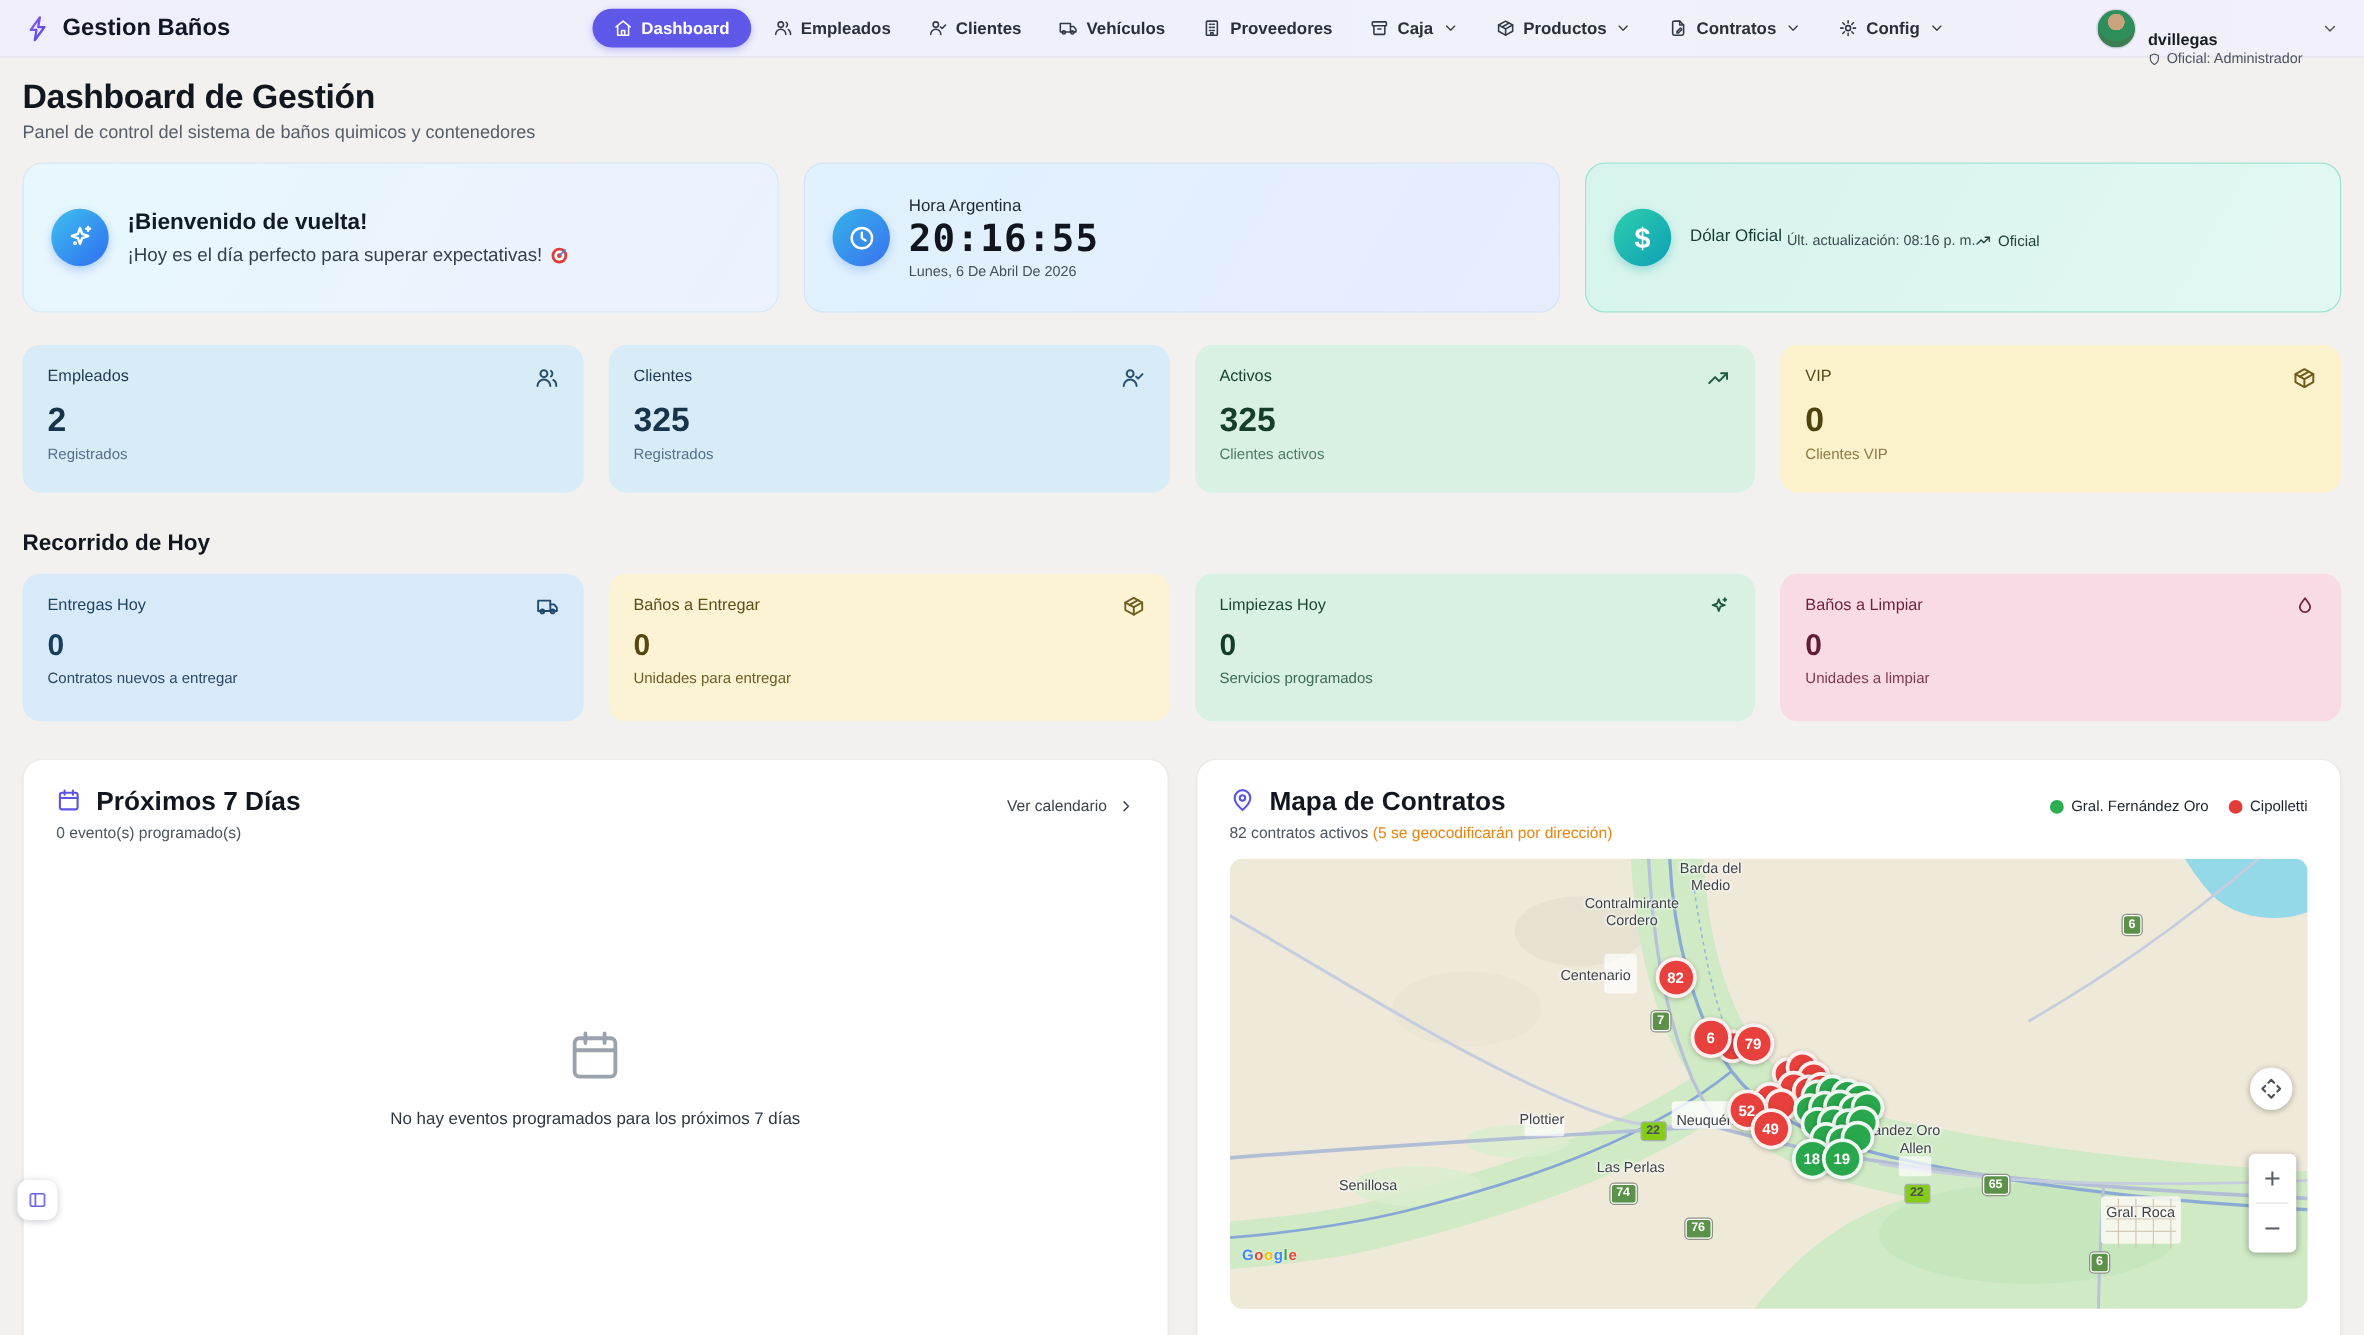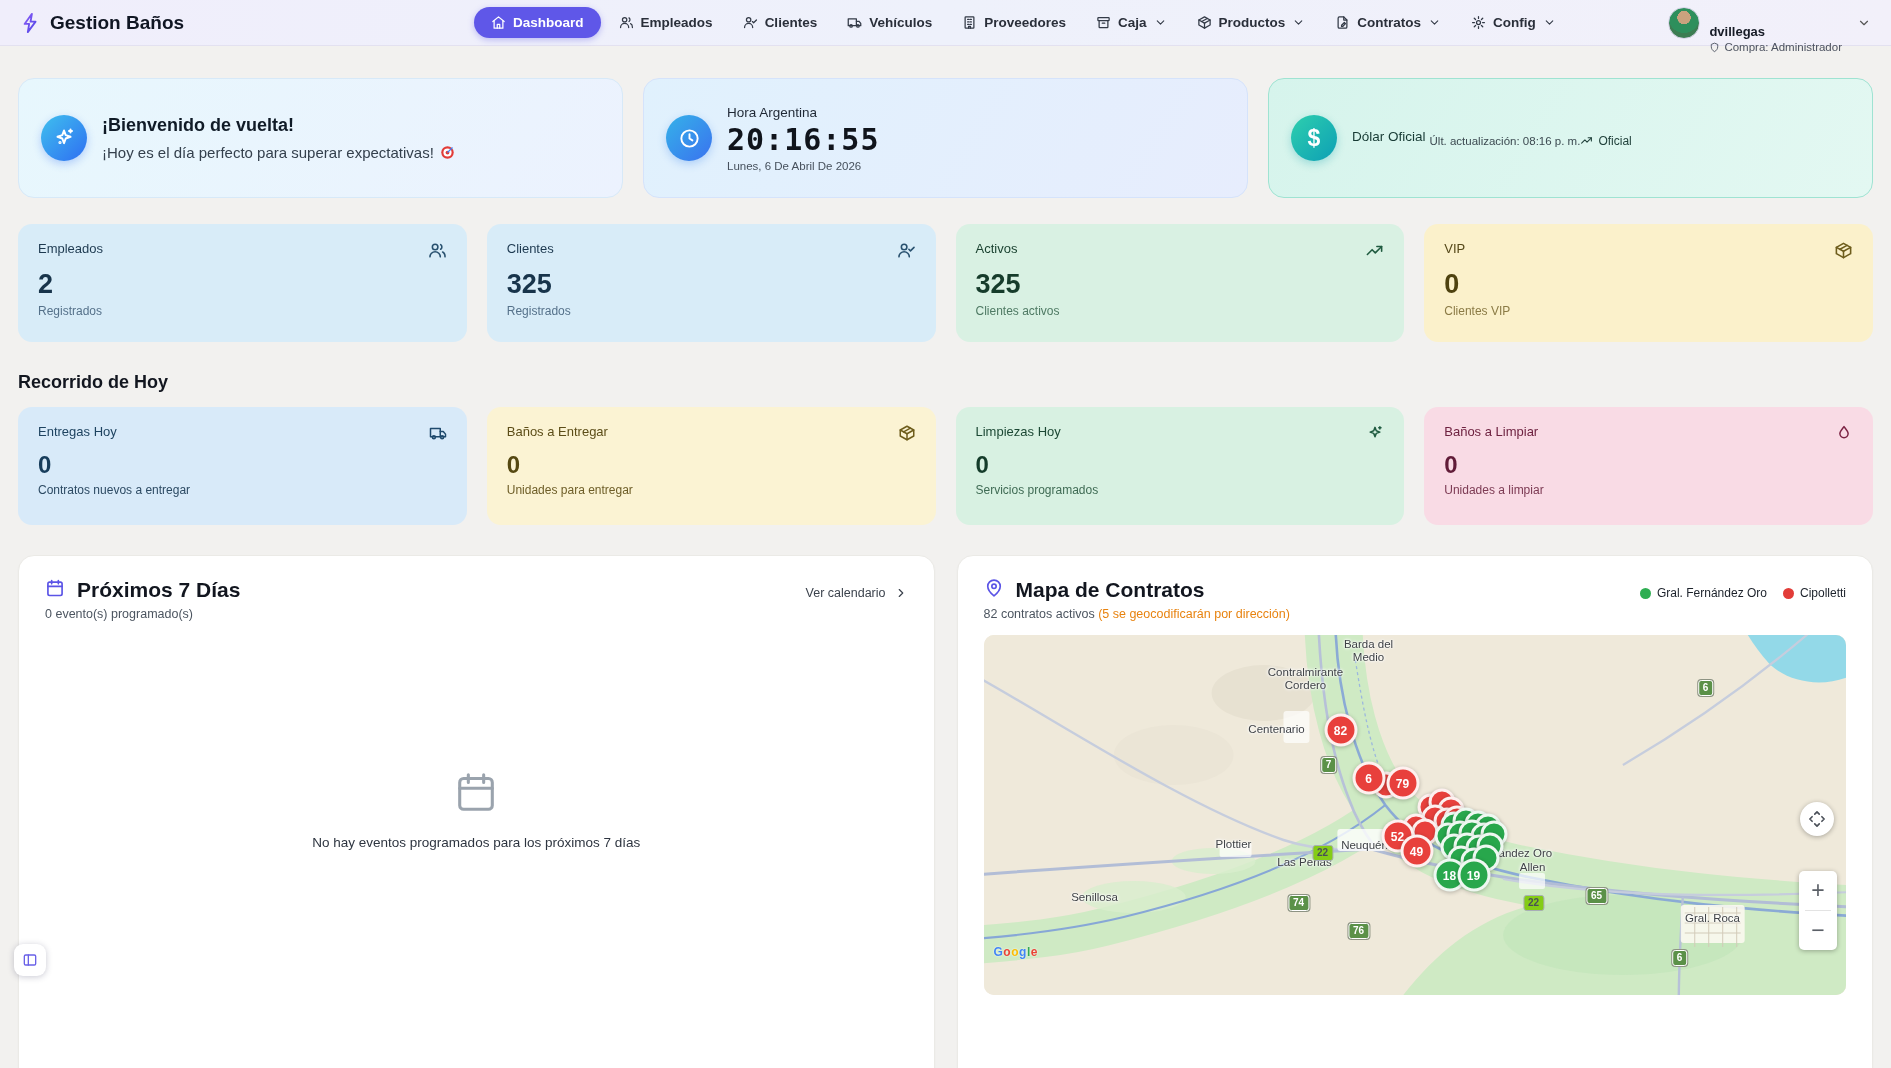--- a/index.html
+++ b/index.html
@@ -226,32 +226,36 @@
   </nav>
 
   <div class="userbox">
     <div class="avatar"></div>
     <div class="uinfo">
       <span class="uname">dvillegas</span>
       <span class="uperm">
         <svg class="ic" width="11" height="11" viewBox="0 0 24 24" fill="none" stroke="currentColor" stroke-width="2" stroke-linejoin="round">
             <path d="M12 2.5l7 2.8v5.2c0 4.6-3 8.4-7 10.5-4-2.1-7-5.9-7-10.5V5.3z"></path>
           </svg>
-        <span>Compra: Administrador</span>
+        <span>Oficial: Administrador</span>
       </span>
     </div>
     <svg class="ic uchev" width="14" height="14" viewBox="0 0 24 24" fill="none" stroke="currentColor" stroke-width="2" stroke-linecap="round" stroke-linejoin="round">
         <path d="M6 9l6 6 6-6"></path>
       </svg>
   </div>
 </header>
 
 <div class="page">
 
   <div class="headrow">
+    <div>
+      <h1>Dashboard de Gestión</h1>
+      <div class="subtitle">Panel de control del sistema de baños quimicos y contenedores</div>
+    </div>
   </div>
 
   <div class="row3">
     <div class="icard c-welcome">
       <div class="bigicon gi-spark">
         <svg width="24" height="24" viewBox="0 0 24 24" fill="none" stroke="#fff" stroke-width="2" stroke-linecap="round" stroke-linejoin="round">
             <path d="M12 4.5l1.7 4.6 4.8 1.7-4.8 1.7L12 17.1l-1.7-4.6-4.8-1.7 4.8-1.7z"></path>
             <path d="M18.5 3.5v3M17 5h3"></path>
             <circle cx="8" cy="16.5" r=".6"></circle>
           </svg>
@@ -507,21 +511,21 @@
           <div class="zbtn">−</div>
         </div>
         <div class="attrib" id="map-attrib"><span style="color: rgb(66, 133, 244);">G</span><span style="color: rgb(234, 67, 53);">o</span><span style="color: rgb(251, 188, 5);">o</span><span style="color: rgb(66, 133, 244);">g</span><span style="color: rgb(52, 168, 83);">l</span><span style="color: rgb(234, 67, 53);">e</span></div>
       <div class="map-label" style="left: 385px; top: 16px;">Barda del
 Medio</div>
           <div class="map-label" style="left: 322px; top: 44px;">Contralmirante
 Cordero</div>
           <div class="map-label" style="left: 293px; top: 95px;">Centenario</div>
           <div class="map-label" style="left: 250px; top: 210px;">Plottier</div>
           <div class="map-label" style="left: 381px; top: 211px;">Neuquén</div>
-          <div class="map-label" style="left: 321px; top: 228px;">Las Perlas</div>
+          <div class="map-label" style="left: 321px; top: 248px;">Las Perlas</div>
           <div class="map-label" style="left: 111px; top: 263px;">Senillosa</div>
           <div class="map-label" style="left: 516px; top: 219px;">Gral. Fernández Oro</div>
           <div class="map-label" style="left: 549px; top: 233px;">Allen</div>
           <div class="map-label" style="left: 729px; top: 284px;">Gral. Roca</div>
           <div class="shield green" style="left: 345px; top: 130px;">7</div>
           <div class="shield white" style="left: 339px; top: 218px;">22</div>
           <div class="shield green" style="left: 315px; top: 268px;">74</div>
           <div class="shield white" style="left: 550px; top: 268px;">22</div>
           <div class="shield green" style="left: 613px; top: 261px;">65</div>
           <div class="shield green" style="left: 375px; top: 296px;">76</div>

